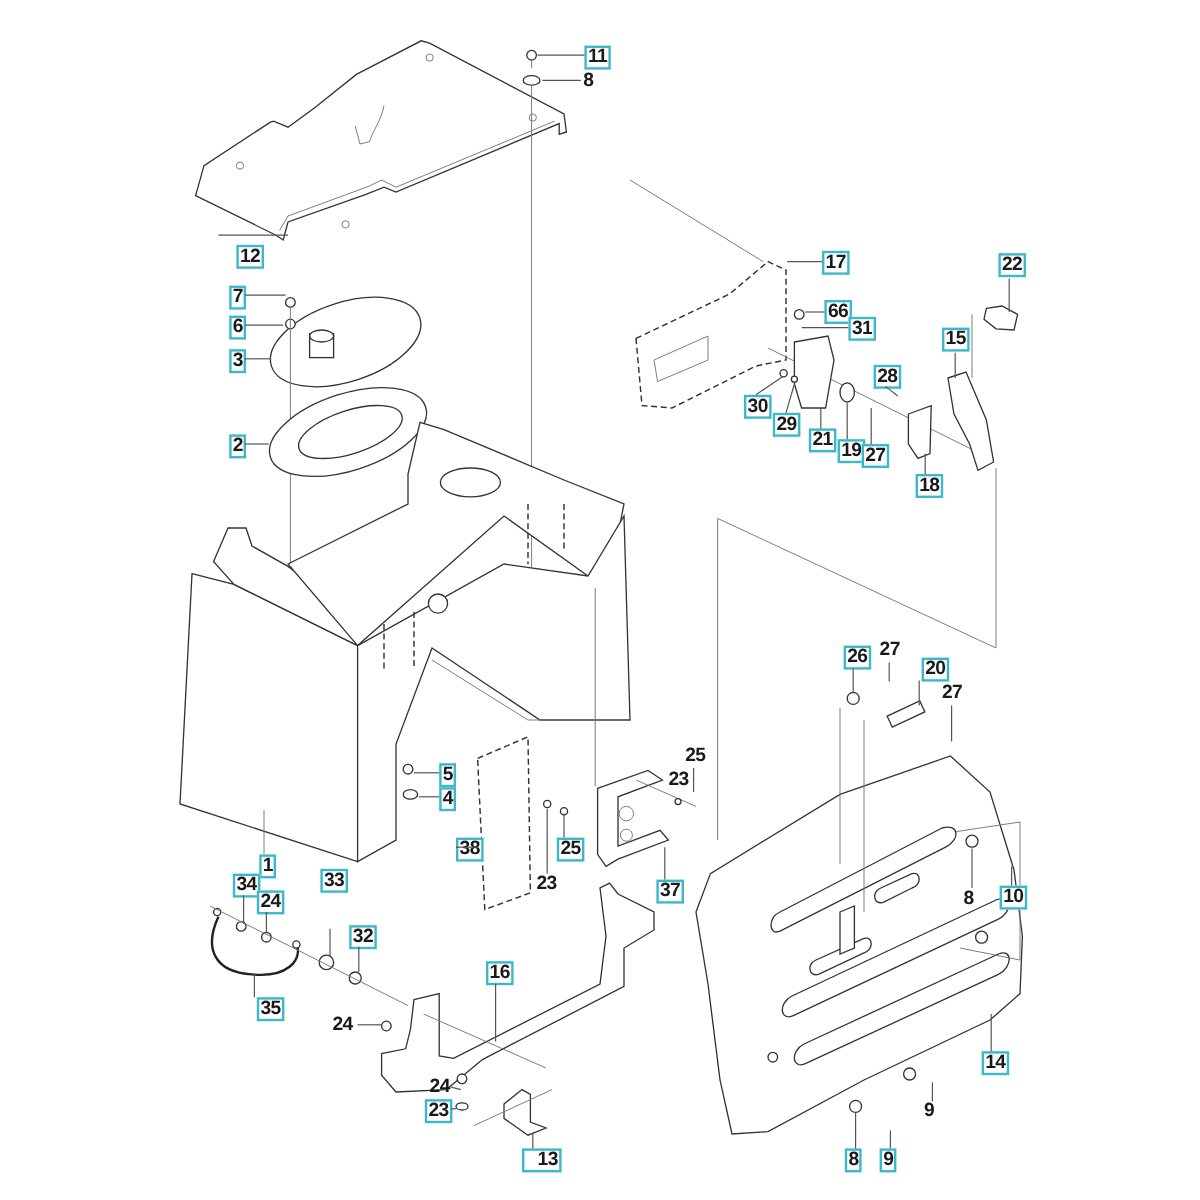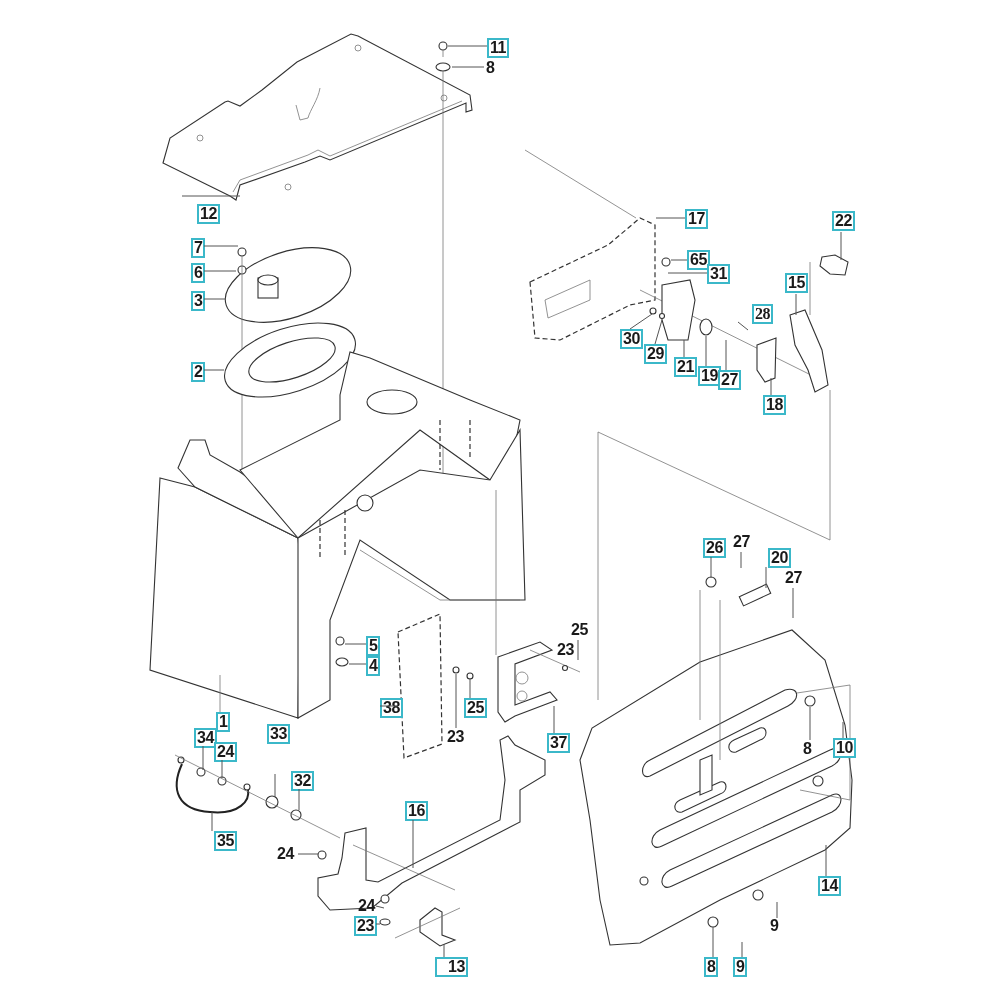--- a/index.html
+++ b/index.html
@@ -151,24 +151,24 @@
 <div class="lbl box" style="left:366px;top:636px;">5</div>
 <div class="lbl box" style="left:366px;top:656px;">4</div>
 <div class="lbl box" style="left:356px;top:698px;margin-left:24px;">38</div>
 <div class="lbl box" style="left:464px;top:698px;">25</div>
 <div class="lbl plain" style="left:447px;top:729px;">23</div>
 <div class="lbl plain" style="left:571px;top:622px;">25</div>
 <div class="lbl plain" style="left:557px;top:642px;">23</div>
 <div class="lbl box" style="left:547px;top:733px;">37</div>
 <div class="lbl box" style="left:685px;top:209px;">17</div>
 <div class="lbl box" style="left:832px;top:211px;">22</div>
-<div class="lbl box" style="left:687px;top:250px;">65</div>
+<div class="lbl box" style="left:687px;top:250px;">66</div>
 <div class="lbl box" style="left:707px;top:264px;">31</div>
 <div class="lbl box" style="left:785px;top:273px;">15</div>
-<div class="lbl box" style="left:752px;top:304px;font-family:Liberation Serif, serif;">28</div>
+<div class="lbl box" style="left:728px;top:304px;">28</div>
 <div class="lbl box" style="left:620px;top:329px;">30</div>
 <div class="lbl box" style="left:644px;top:344px;">29</div>
 <div class="lbl box" style="left:674px;top:357px;">21</div>
 <div class="lbl box" style="left:698px;top:366px;">19</div>
 <div class="lbl box" style="left:718px;top:370px;">27</div>
 <div class="lbl box" style="left:763px;top:395px;">18</div>
 <div class="lbl box" style="left:703px;top:538px;">26</div>
 <div class="lbl plain" style="left:733px;top:534px;">27</div>
 <div class="lbl box" style="left:758px;top:548px;margin-left:10px;">20</div>
 <div class="lbl plain" style="left:785px;top:570px;">27</div>

